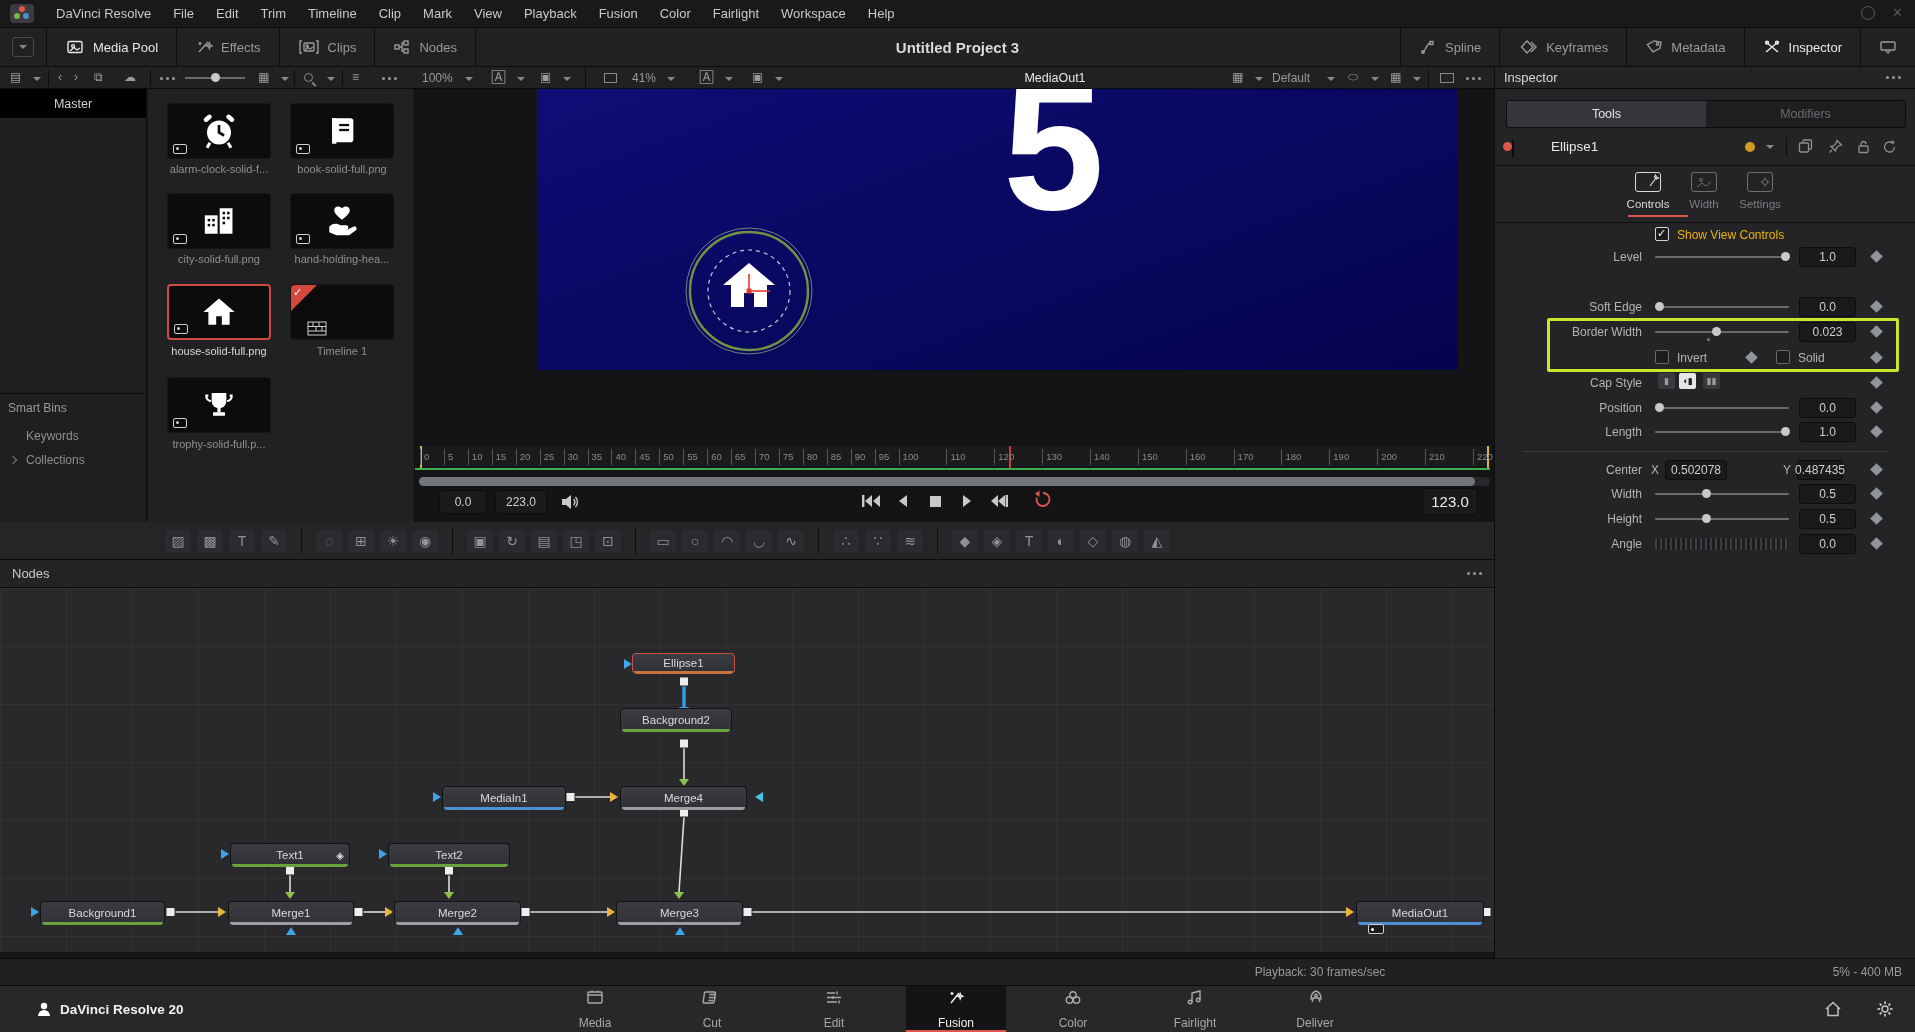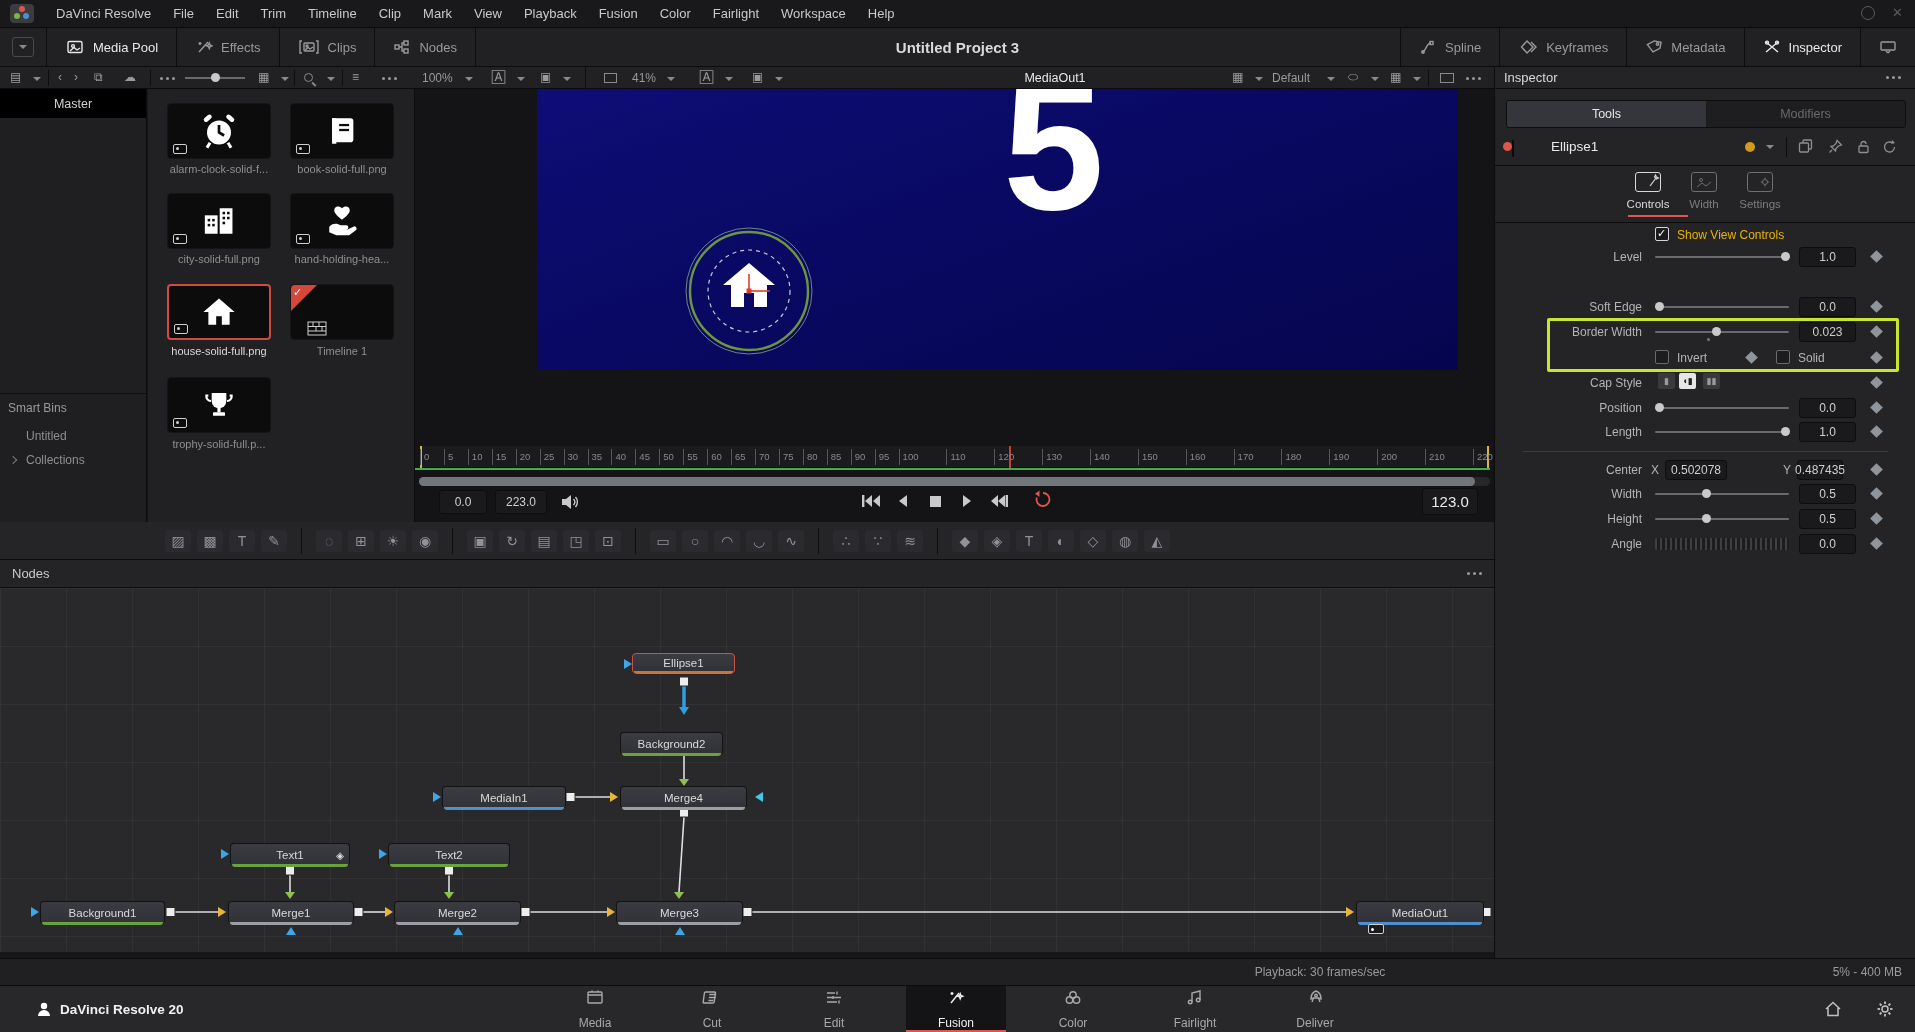--- a/index.html
+++ b/index.html
@@ -295,21 +295,21 @@
       <i></i>
     </span>
 </div>
 
 <div id="sidebar">
   <div id="master-row">
       <span>Master</span>
     </div>
   <div class="hline" style="left:0;top:304px;width:147px;height:1px;background:#0e0e10"></div>
   <div class="abs" style="left:8px;top:312px;font-size:12px;color:#9a9a9a">Smart Bins</div>
-  <div class="abs" style="left:26px;top:340px;font-size:12px;color:#8f8f8f">Untitled</div>
+  <div class="abs" style="left:26px;top:340px;font-size:12px;color:#8f8f8f">Keywords</div>
   <span class="abs" style="left:10px;top:368px;width:6px;height:6px;border-top:1.5px solid #7a7a7e;border-right:1.5px solid #7a7a7e;transform:rotate(45deg)"></span>
   <div class="abs" style="left:26px;top:364px;font-size:12px;color:#8f8f8f">Collections</div>
 </div>
 
 <div id="mediabin">
 
   <div class="tile" style="left:19px;top:14px">
     <svg width="36" height="36" viewBox="0 0 24 24" fill="#fff">
         <circle cx="12" cy="13" r="8"></circle>
         <path d="M12 8 v5 l3.4 2" stroke="#0c0c0d" stroke-width="1.8" fill="none"></path>
@@ -600,21 +600,21 @@
       <rect x="354" y="319.5" width="9" height="9"></rect>
       <rect x="521" y="319.5" width="9" height="9"></rect>
       <rect x="743" y="319.5" width="9" height="9"></rect>
       <rect x="1482" y="319.5" width="9" height="9"></rect>
     </g>
   </svg>
   <div class="node sel" style="left:632px;top:65px;width:103px">
       <span class="ell-node-label">Ellipse1</span>
       <span class="underline" style="background:#c8743c"></span>
     </div>
-  <div class="node" style="left:620px;top:144px;width:103px;height:22px">
+  <div class="node" style="left:620px;top:120px;width:112px;height:22px">
       <span>Background2</span>
       <span class="underline" style="background:#69a33e"></span>
     </div>
   <div class="node" style="left:442px;top:198px;width:124px;height:22px">
       <span>MediaIn1</span>
       <span class="underline" style="background:#4e8fd0"></span>
     </div>
   <div class="node" style="left:620px;top:198px;width:127px;height:22px">
       <span>Merge4</span>
       <span class="underline" style="background:#9b9fa3"></span>

